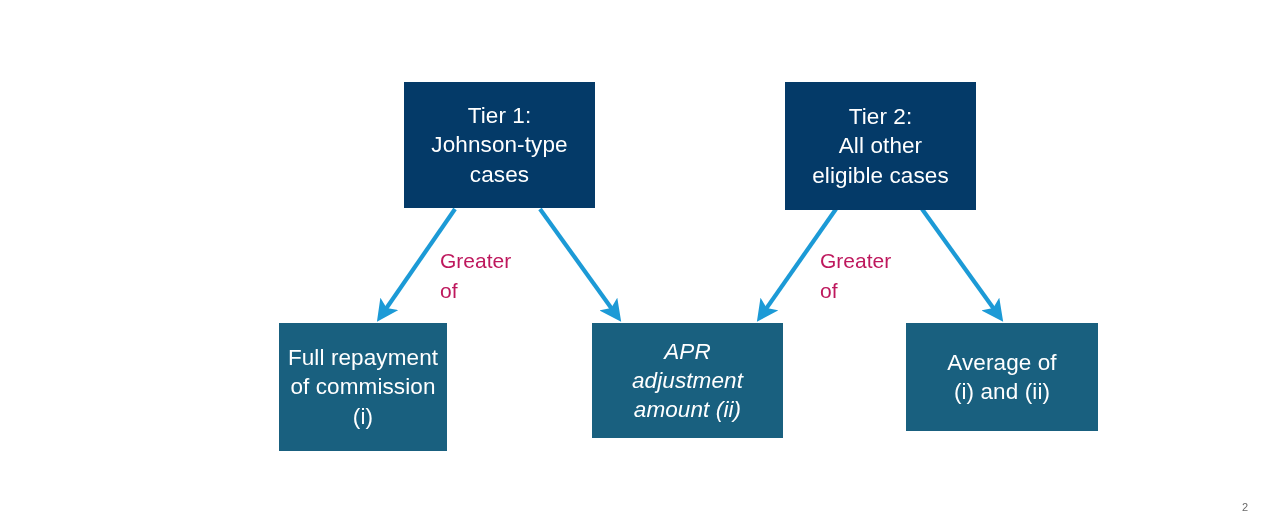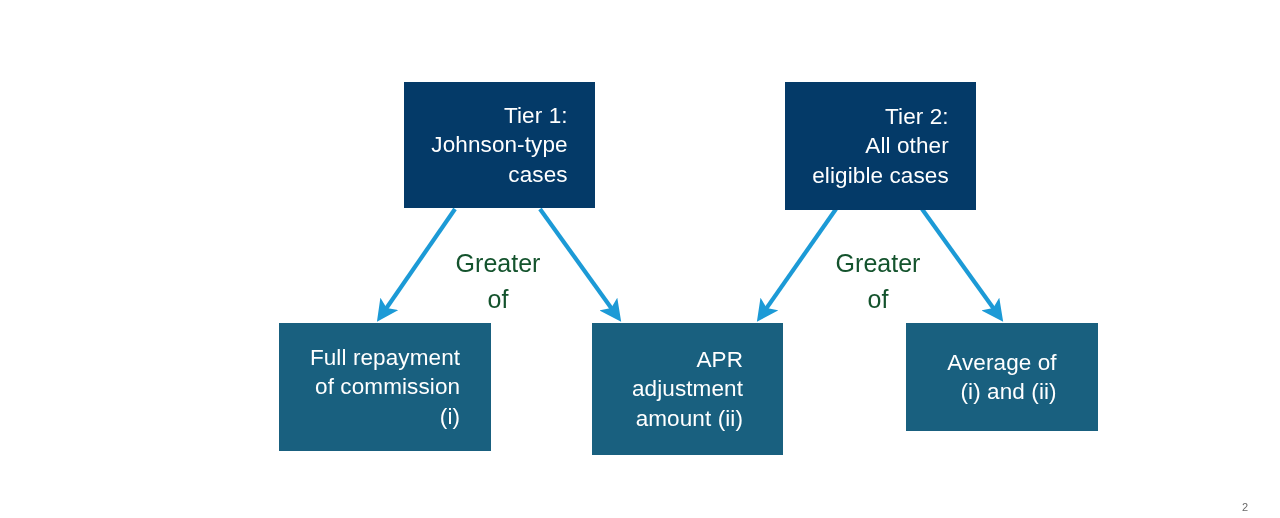--- a/index.html
+++ b/index.html
@@ -34,52 +34,51 @@
     z-index: 1;
   }
 
   
   .node {
     position: absolute;
     z-index: 2;
     display: flex;
     align-items: center;
     justify-content: center;
-    text-align: right;
+    text-align: center;
     color: #ffffff;
     box-sizing: border-box;
     line-height: 1.30;
     white-space: pre-line;
     letter-spacing: 0.1px;
   }
 
   .tier-node {
     background: #043a68;
     font-size: 22.5px;
   }
 
   .outcome-node {
     background: #19607f;
     font-size: 22.5px;
   }
 
   #node-tier1   { left: 404px; top: 82px;  width: 191px; height: 126px; }
   #node-tier2   { left: 785px; top: 82px;  width: 191px; height: 128px; }
-  #node-full-repayment { left: 279px; top: 323px; width: 212px; height: 128px; }
-  #node-apr            { left: 592px; top: 323px; width: 191px; height: 132px; }
+  #node-full-repayment { left: 279px; top: 323px; width: 168px; height: 128px; }
+  #node-apr            { left: 592px; top: 323px; width: 191px; height: 115px; font-style: italic; }
   #node-average        { left: 906px; top: 323px; width: 192px; height: 108px; }
 
   
   .connector-label {
     position: absolute;
     z-index: 3;
-    color: #14532d;
-    font-size: 25px;
+    color: #be185d;
+    font-size: 21px;
     line-height: 1.42;
-    text-align: center;
     white-space: pre-line;
   }
   #label-greater-of-1 { left: 440px; top: 246px; width: 116px; }
   #label-greater-of-2 { left: 820px; top: 246px; width: 116px; }
 
   
   #page-number {
     position: absolute;
     z-index: 4;
     right: 32px;

